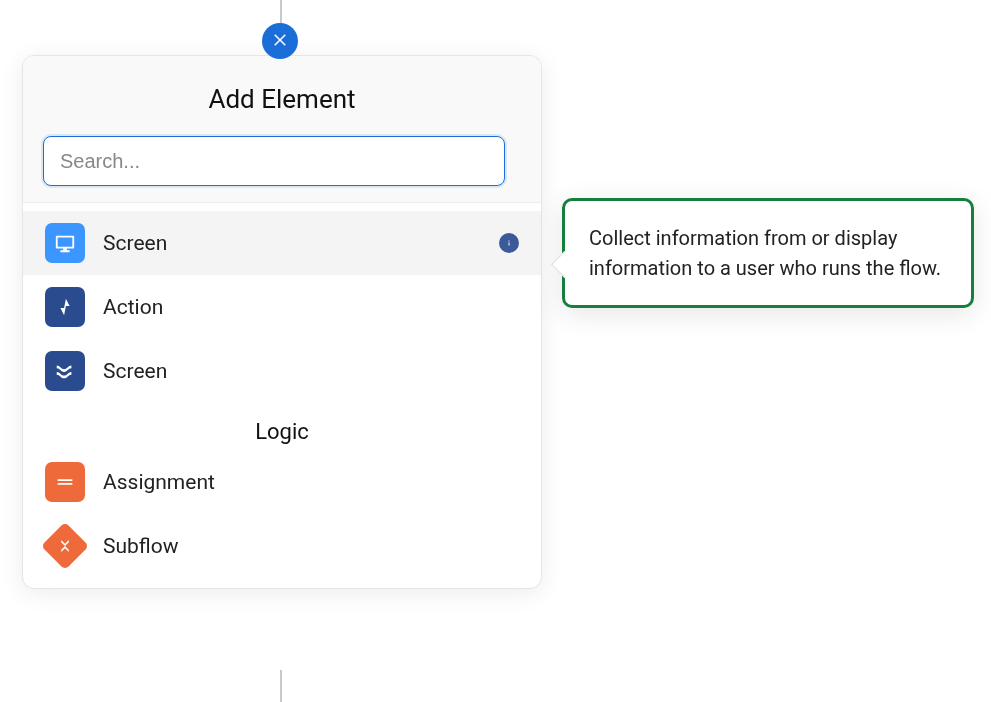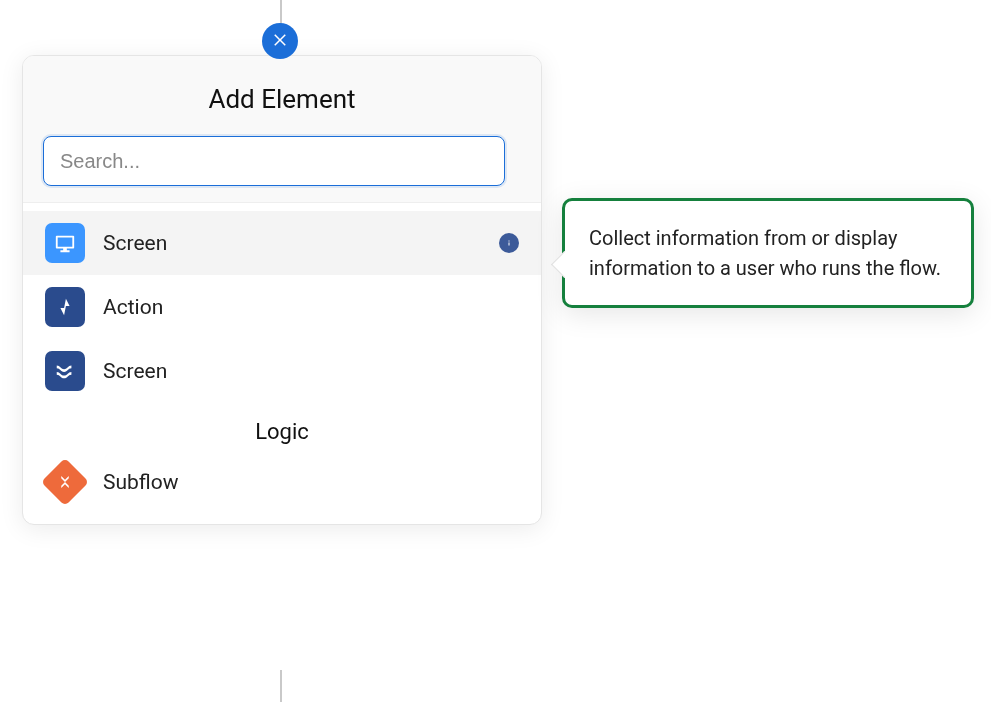--- a/index.html
+++ b/index.html
@@ -225,20 +225,28 @@
       <div class="element-icon icon-subflow">
         <svg width="22" height="22" viewBox="0 0 24 24">
             <path d="M3 6c4 0 4 4 8 4s4-4 8-4v3c-4 0-4 4-8 4s-4-4-8-4zm0 7c4 0 4 4 8 4s4-4 8-4v3c-4 0-4 4-8 4s-4-4-8-4z"></path>
           </svg>
       </div>
       <div class="element-label">Screen</div>
     </div>
 
     <div class="section-header">Logic</div>
 
+    <div class="element-row">
+      <div class="element-icon icon-assignment">
+        <svg width="22" height="22" viewBox="0 0 24 24">
+            <path d="M4 9h16v2H4zm0 4h16v2H4z"></path>
+          </svg>
+      </div>
+      <div class="element-label">Assignment</div>
+    </div>
 
     <div class="element-row">
       <div class="element-icon icon-decision">
         <div class="diamond"></div>
         <div class="diamond-inner">
           <svg width="18" height="18" viewBox="0 0 24 24" fill="#fff">
               <path d="M7 4l5 5 5-5v3l-5 5-5-5zm0 13 5-5 5 5v3l-5-5-5 5z"></path>
             </svg>
         </div>
       </div>

